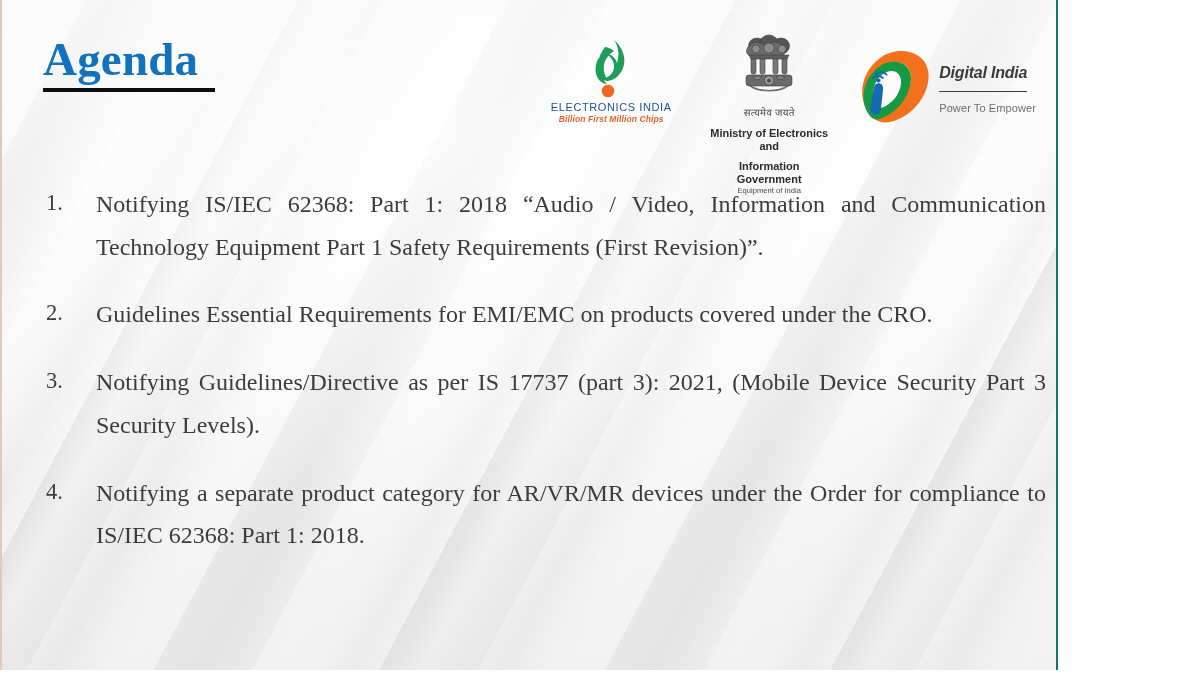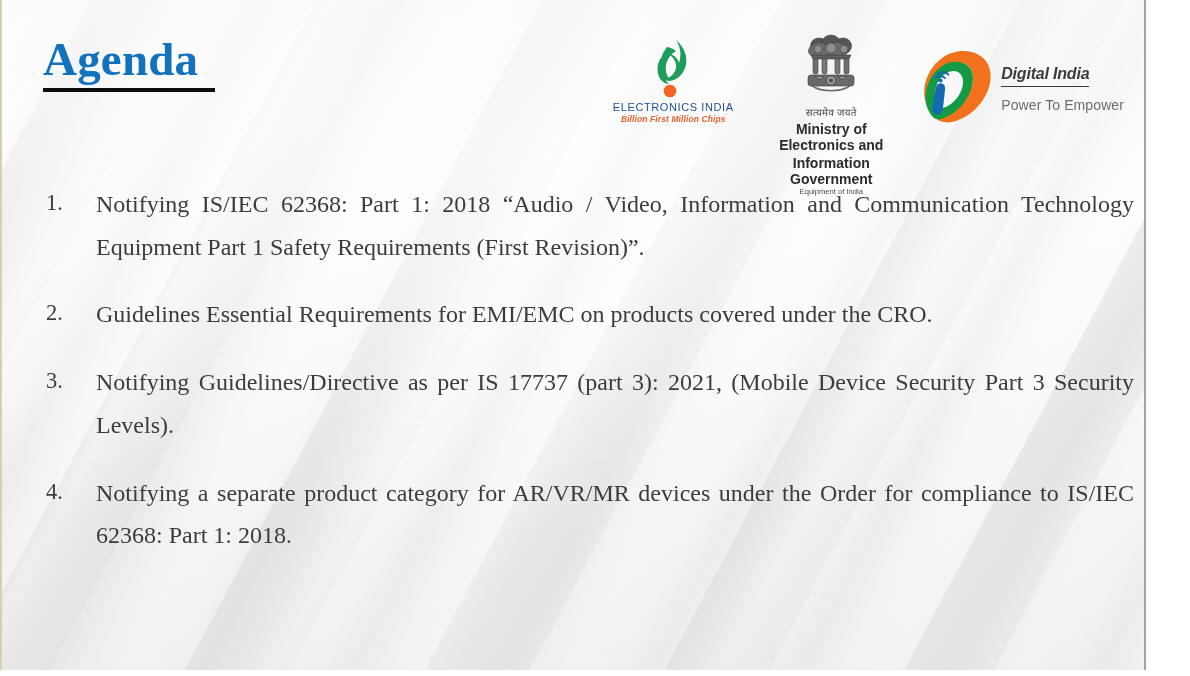--- a/index.html
+++ b/index.html
@@ -8,26 +8,26 @@
     width: 1190px;
     height: 676px;
     background: #ffffff;
     font-family: "Liberation Serif", "DejaVu Serif", serif;
     overflow: hidden;
   }
 
   
   #slide {
     position: relative;
-    width: 1146px;
+    width: 1058px;
     height: 670px;
     overflow: hidden;
     background: #f2f2f2;
     border-left: 2px solid #d9cdb4;
-    border-right: 2px solid #a3a3a3;
+    border-right: 2px solid #0f766e;
   }
 
   
   .bg-base {
     position: absolute; inset: 0;
     background:
       linear-gradient(118deg,
         #fbfbfb 0%,  #fbfbfb 6%,
         #ececec 6%,  #f0f0f0 13%,
         #f8f8f8 13%, #fafafa 21%,
@@ -118,39 +118,39 @@
 
   
   #logo-meity { width: 118px; text-align: center; }
   .meity-emblem { height: 72px; display: flex; align-items: flex-end; justify-content: center; }
   .meity-satya {
     font-family: "Liberation Serif", "DejaVu Serif", serif;
     font-size: 10px; color: #4a4a4a; margin-top: 1px; letter-spacing: .3px;
   }
   .meity-l1 {
     font-family: "Liberation Sans", "DejaVu Sans", sans-serif;
-    font-size: 14px; font-weight: bold; color: #2b2b2b; line-height: 1.15; margin-top: 2px;
+    font-size: 11px; font-weight: bold; color: #2b2b2b; line-height: 1.15; margin-top: 8px;
   }
   .meity-l2 {
     font-family: "Liberation Sans", "DejaVu Sans", sans-serif;
     font-size: 7.6px; color: #4a4a4a; line-height: 1.2;
   }
 
   
   #logo-digital-india { display: flex; align-items: center; gap: 5px; padding-top: 16px; }
   .di-word {
     font-family: "Liberation Sans", "DejaVu Sans", sans-serif;
     font-style: italic; font-weight: bold; font-size: 16px;
     color: #3b3b3b; letter-spacing: -0.2px;
-    border-bottom: 1.6px solid #3b3b3b; padding-bottom: 3px;
+    border-bottom: 1.6px solid #3b3b3b; padding-bottom: 9px;
     display: inline-block;
   }
   .di-sub {
     font-family: "Liberation Sans", "DejaVu Sans", sans-serif;
-    font-size: 14px; color: #6d6d6d; margin-top: 10px; letter-spacing: .1px;
+    font-size: 11px; color: #6d6d6d; margin-top: 10px; letter-spacing: .1px;
   }
 
   
   #agenda-list {
     position: absolute;
     left: 44px;
     right: 8px;
     top: 183px;
     z-index: 5;
   }

